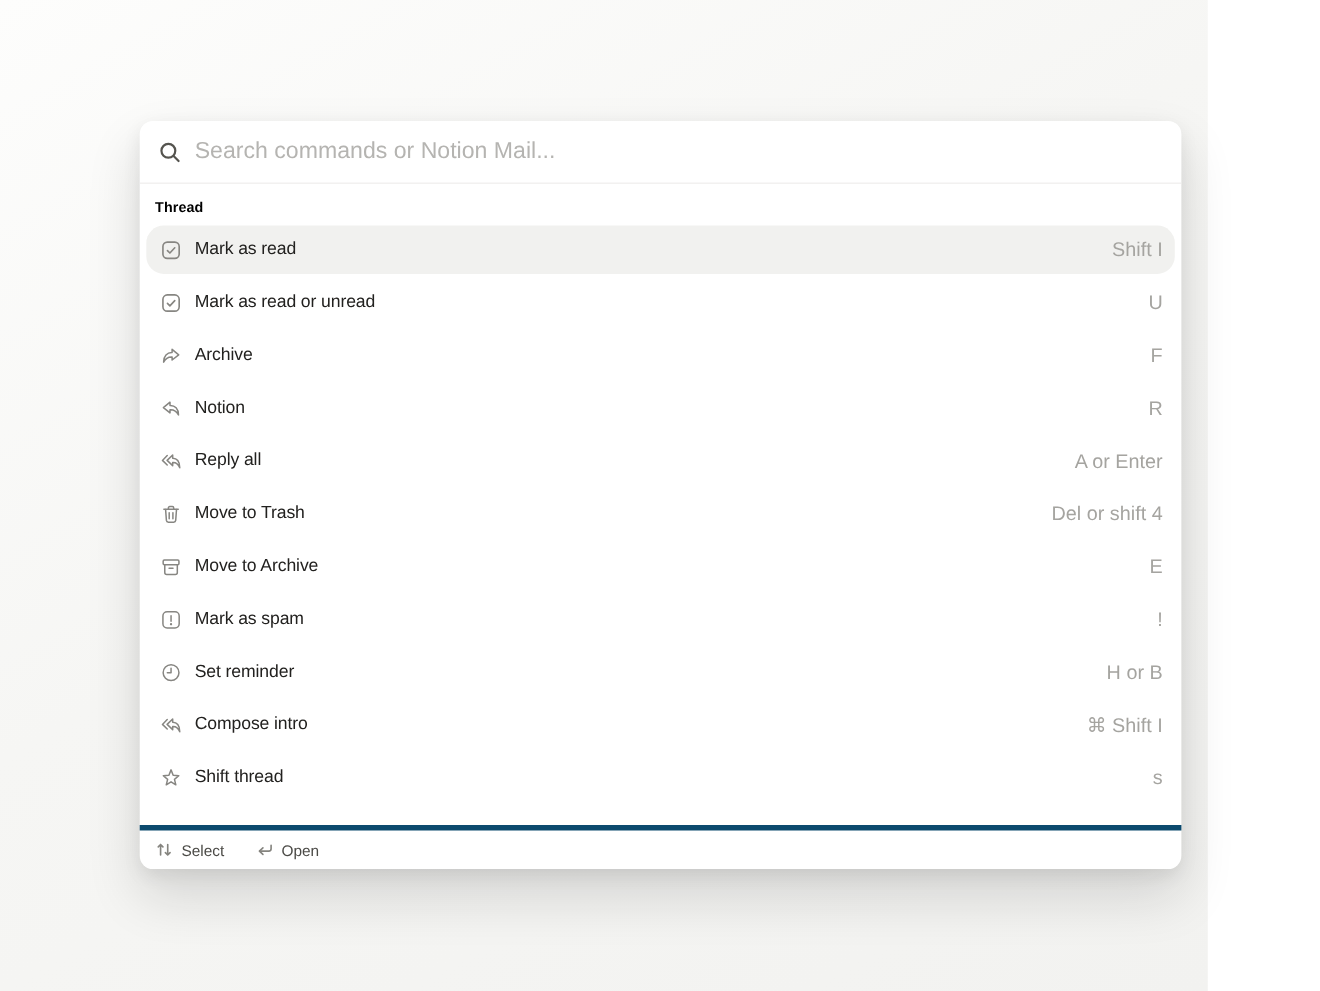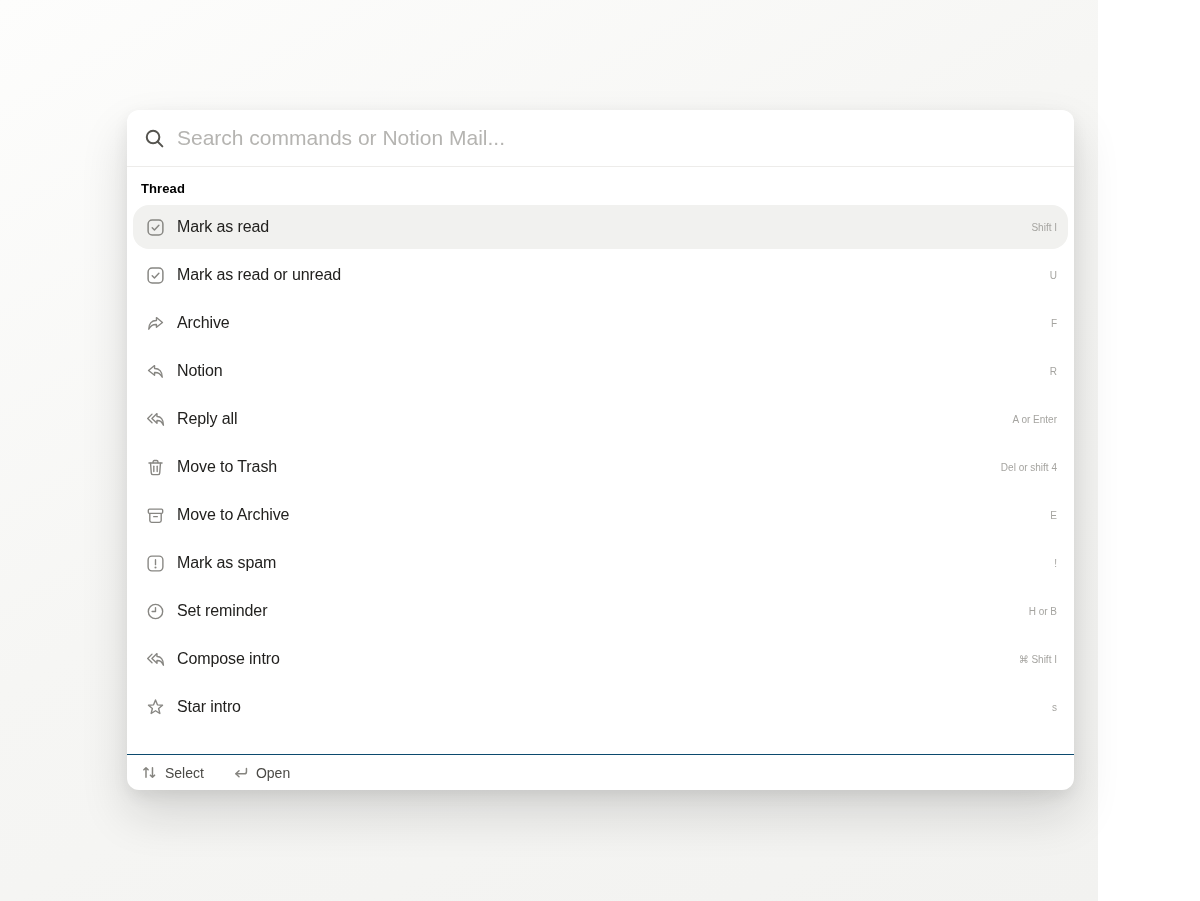--- a/index.html
+++ b/index.html
@@ -95,27 +95,27 @@
 2;
     color: #878682;
   }
   .row-label {
     font-size: 16px;
     color: #22211f;
     letter-spacing: -0.1px;
   }
   .row-shortcut {
     margin-left: auto;
-    font-size: 10px;
+    font-size: 18px;
     color: #a5a4a0;
   }
   .footer {
     flex: 0 0 35px;
     height: 35px;
-    border-top: 1px solid #0c4a6e;
+    border-top: 5px solid #0c4a6e;
     display: flex;
     align-items: center;
     padding: 0 14px;
     gap: 28px;
   }
   .hint {
     display: flex;
     align-items: center;
     gap: 7px;
     font-size: 14px;
@@ -251,21 +251,21 @@
             </span>
     <span class="row-label">Compose intro</span>
     <span class="row-shortcut">⌘ Shift I</span>
   </div>
           <div class="row">
     <span class="row-icon">
               <svg width="19" height="19" viewBox="0 0 18 18" fill="none" stroke="currentColor" stroke-width="1.3" stroke-linecap="round" stroke-linejoin="round">
                 <path d="M9 1.8 L10.82 6.49 L15.66 6.84 L11.95 9.96 L13.12 14.66 L9 12.1 L4.88 14.66 L6.05 9.96 L2.34 6.84 L7.18 6.49 Z"></path>
               </svg>
             </span>
-    <span class="row-label">Star intro</span>
+    <span class="row-label">Shift thread</span>
     <span class="row-shortcut">s</span>
   </div>
         </div>
     </div>
 
     <div class="footer">
       <div class="hint">
         <span class="hint-icon">
             <svg width="17" height="17" viewBox="0 0 16 16" fill="none" stroke="currentColor" stroke-width="1.4" stroke-linecap="round" stroke-linejoin="round">
               <path d="M4.7 12.5 V3.5 M4.7 3.5 L2.7 5.5 M4.7 3.5 L6.7 5.5"></path>

